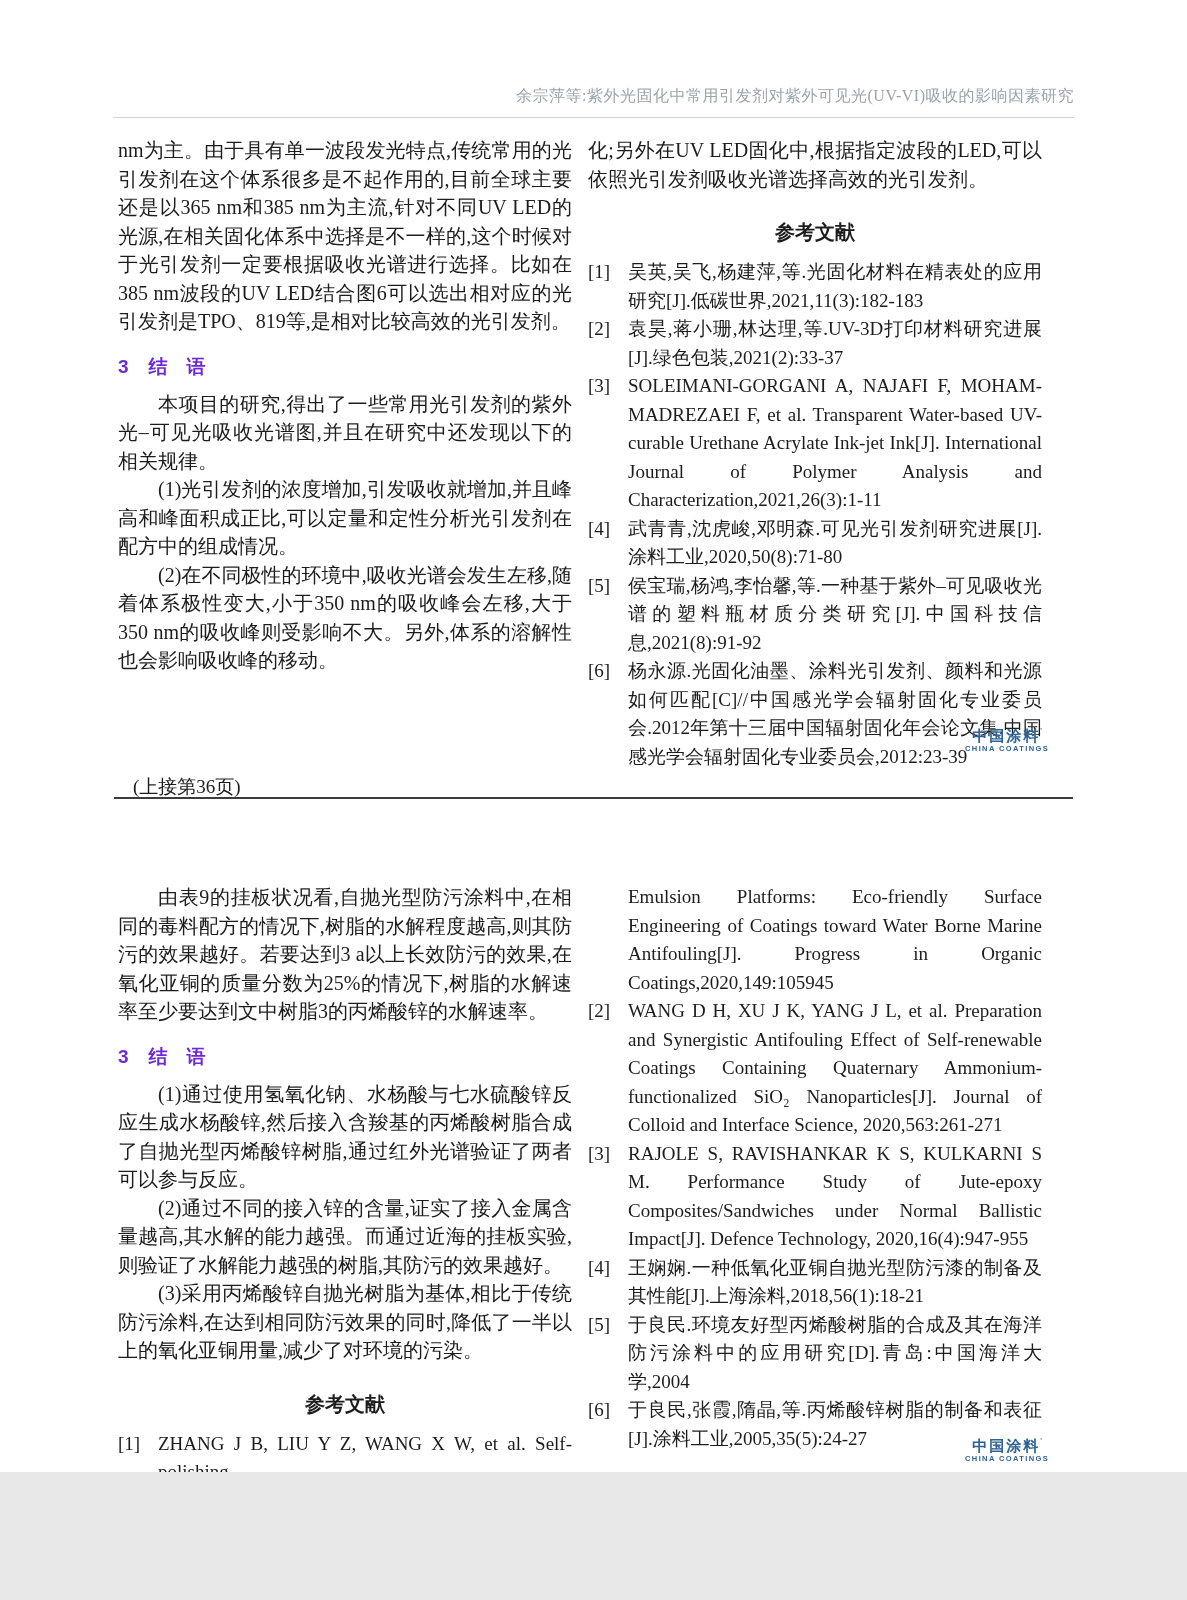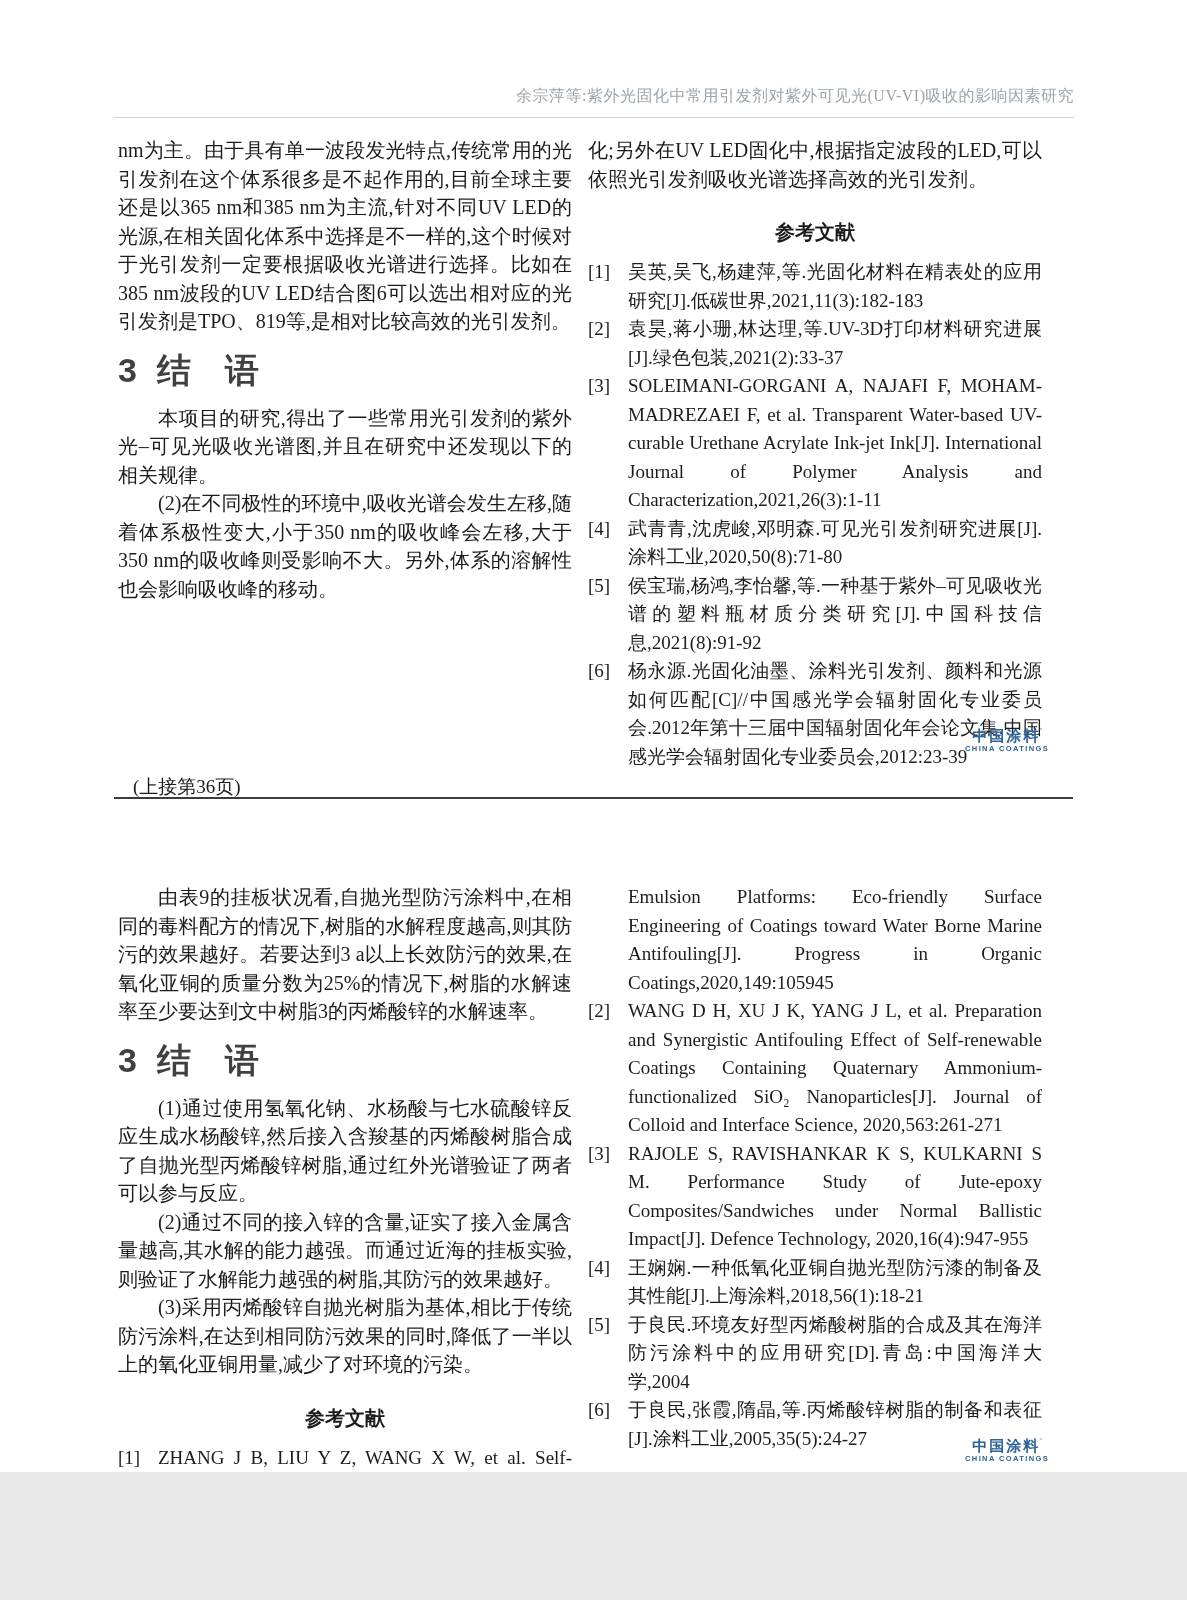--- a/index.html
+++ b/index.html
@@ -30,24 +30,24 @@
   .article-2 { top:855px; }
   .columns { display:flex; gap:16px; }
   .col { width:454px; }
   
   .para {
     font-size:20px; line-height:28.5px;
     text-align:justify;
   }
   .para.indent { text-indent:2em; }
   .sec-heading {
-    margin:12px 0 10px 0;
-    font-family:"Liberation Sans","DejaVu Sans",sans-serif;
-    font-weight:bold; font-size:34px;
-    color:#404040;
+    margin:18px 0 10px 0;
+    font-family:"Liberation Sans","DejaVu Sans",sans-serif;
+    font-weight:bold; font-size:19px;
+    color:#6d28d9;
   }
   .sec-heading .sec-num { margin-right:20px; }
   
   .refs-heading {
     margin:26px 0 12px 0;
     text-align:center; font-weight:bold; font-size:20px;
     color:#1c1c1c;
   }
   .ref { display:flex; font-size:19px; line-height:28.5px; }
   .ref-num { width:40px; flex-shrink:0; }
@@ -115,20 +115,21 @@
 
   <div class="article article-1">
     <div class="columns">
 
       <div class="col">
         <p class="para">nm为主。由于具有单一波段发光特点,传统常用的光引发剂在这个体系很多是不起作用的,目前全球主要还是以365 nm和385 nm为主流,针对不同UV LED的光源,在相关固化体系中选择是不一样的,这个时候对于光引发剂一定要根据吸收光谱进行选择。比如在385 nm波段的UV LED结合图6可以选出相对应的光引发剂是TPO、819等,是相对比较高效的光引发剂。</p>
         <h2 class="sec-heading">
           <span class="sec-num">3</span><span>结　语</span>
         </h2>
         <p class="para indent">本项目的研究,得出了一些常用光引发剂的紫外光–可见光吸收光谱图,并且在研究中还发现以下的相关规律。</p>
+        <p class="para indent">(1)光引发剂的浓度增加,引发吸收就增加,并且峰高和峰面积成正比,可以定量和定性分析光引发剂在配方中的组成情况。</p>
         <p class="para indent">(2)在不同极性的环境中,吸收光谱会发生左移,随着体系极性变大,小于350 nm的吸收峰会左移,大于350 nm的吸收峰则受影响不大。另外,体系的溶解性也会影响吸收峰的移动。</p>
       </div>
 
       <div class="col">
         <p class="para">化;另外在UV LED固化中,根据指定波段的LED,可以依照光引发剂吸收光谱选择高效的光引发剂。</p>
         <h3 class="refs-heading">参考文献</h3>
 
         <div class="ref">
           <span class="ref-num">[1]</span>
           <span class="ref-body">吴英,吴飞,杨建萍,等.光固化材料在精表处的应用研究[J].低碳世界,2021,11(3):182-183</span>

